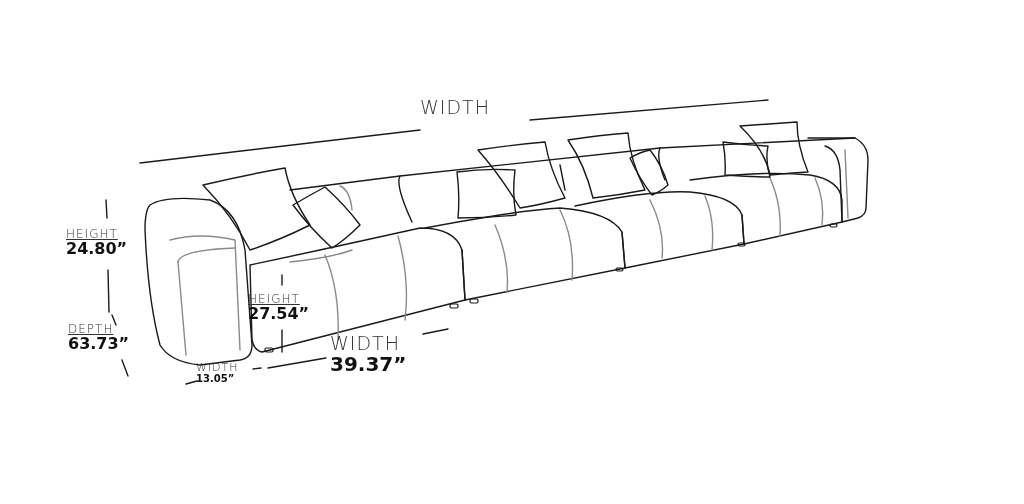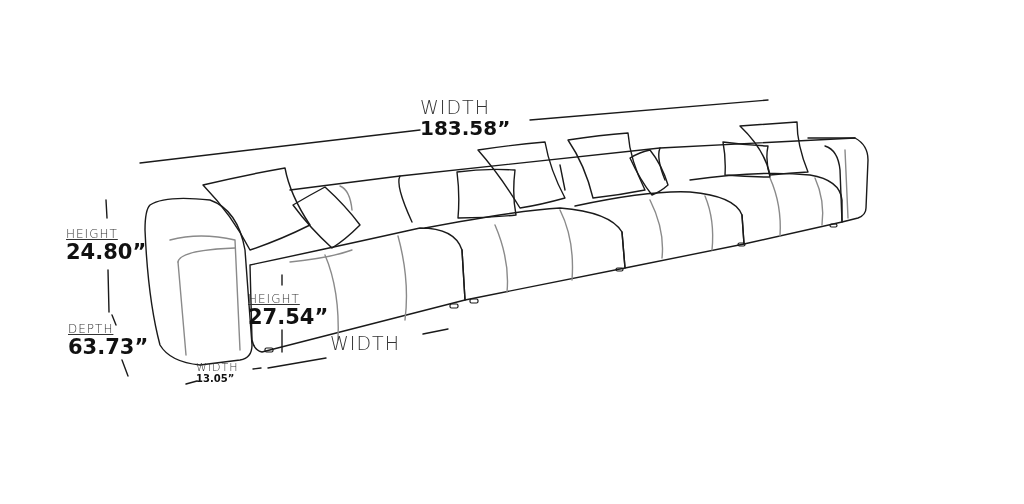--- a/index.html
+++ b/index.html
@@ -5,21 +5,21 @@
   html, body { margin: 0; padding: 0; background: #ffffff; }
   body { width: 1024px; height: 504px; position: relative; overflow: hidden;
          font-family: "DejaVu Sans", "Liberation Sans", sans-serif; color: #1a1a1a; }
   #drawing { position: absolute; left: 0; top: 0; }
   .lbl { position: absolute; text-align: left; line-height: 1.05; white-space: nowrap; }
   .lbl .name { font-weight: 300; letter-spacing: 1px; color: #333; display: block; }
   .lbl .val { font-weight: bold; display: block; color: #111; }
   .big .name { font-size: 19px; }
   .big .val { font-size: 20px; }
   .mid .name { font-size: 12px; text-decoration: underline; }
-  .mid .val { font-size: 21px; }
+  .mid .val { font-size: 16px; }
   .sm .name { font-size: 11px; }
   .sm .val { font-size: 10px; }
 </style>
 </head>
 <body>
 
 <svg id="drawing" width="1024" height="504" viewBox="0 0 1024 504" fill="none" stroke="#1a1a1a" stroke-width="1.4" stroke-linecap="round" stroke-linejoin="round">
 
   <g>
     <line x1="140" y1="163" x2="420" y2="130"></line>
@@ -106,38 +106,38 @@
     <path d="M478 150 Q510 145 545 142 Q550 170 565 198 Q540 205 520 208 Q500 175 478 150 Z"></path>
     <path d="M568 140 Q600 135 628 133 Q630 160 645 190 Q620 195 593 198 Q585 165 568 140 Z"></path>
     <path d="M630 158 Q640 152 650 150 Q662 165 668 185 Q660 192 652 195 Q640 180 630 158 Z"></path>
     <path d="M723 142 Q745 145 768 146 Q765 160 770 177 Q748 177 725 175 Q726 158 723 142 Z"></path>
     <path d="M740 126 Q770 124 797 122 Q797 145 808 172 Q790 173 770 175 Q765 150 740 126 Z"></path>
   </g>
 </svg>
 
 <div class="lbl big" style="left:420px; top:98px; width:110px;">
   <span class="name">WIDTH</span>
-  <span class="val">183.58”</span>
 </div>
 
 <div class="lbl mid" style="left:66px; top:228px; width:80px;">
   <span class="name">HEIGHT</span>
   <span class="val">24.80”</span>
 </div>
 
 <div class="lbl mid" style="left:68px; top:323px; width:80px;">
   <span class="name">DEPTH</span>
   <span class="val">63.73”</span>
 </div>
 
 <div class="lbl mid" style="left:248px; top:293px; width:72px;">
   <span class="name">HEIGHT</span>
   <span class="val">27.54”</span>
 </div>
 
 <div class="lbl big" style="left:330px; top:334px; width:100px;">
   <span class="name">WIDTH</span>
+  <span class="val">39.37”</span>
 </div>
 
 <div class="lbl sm" style="left:196px; top:362px; width:60px;">
   <span class="name">WIDTH</span>
   <span class="val">13.05”</span>
 </div>
 
 </body></html>

